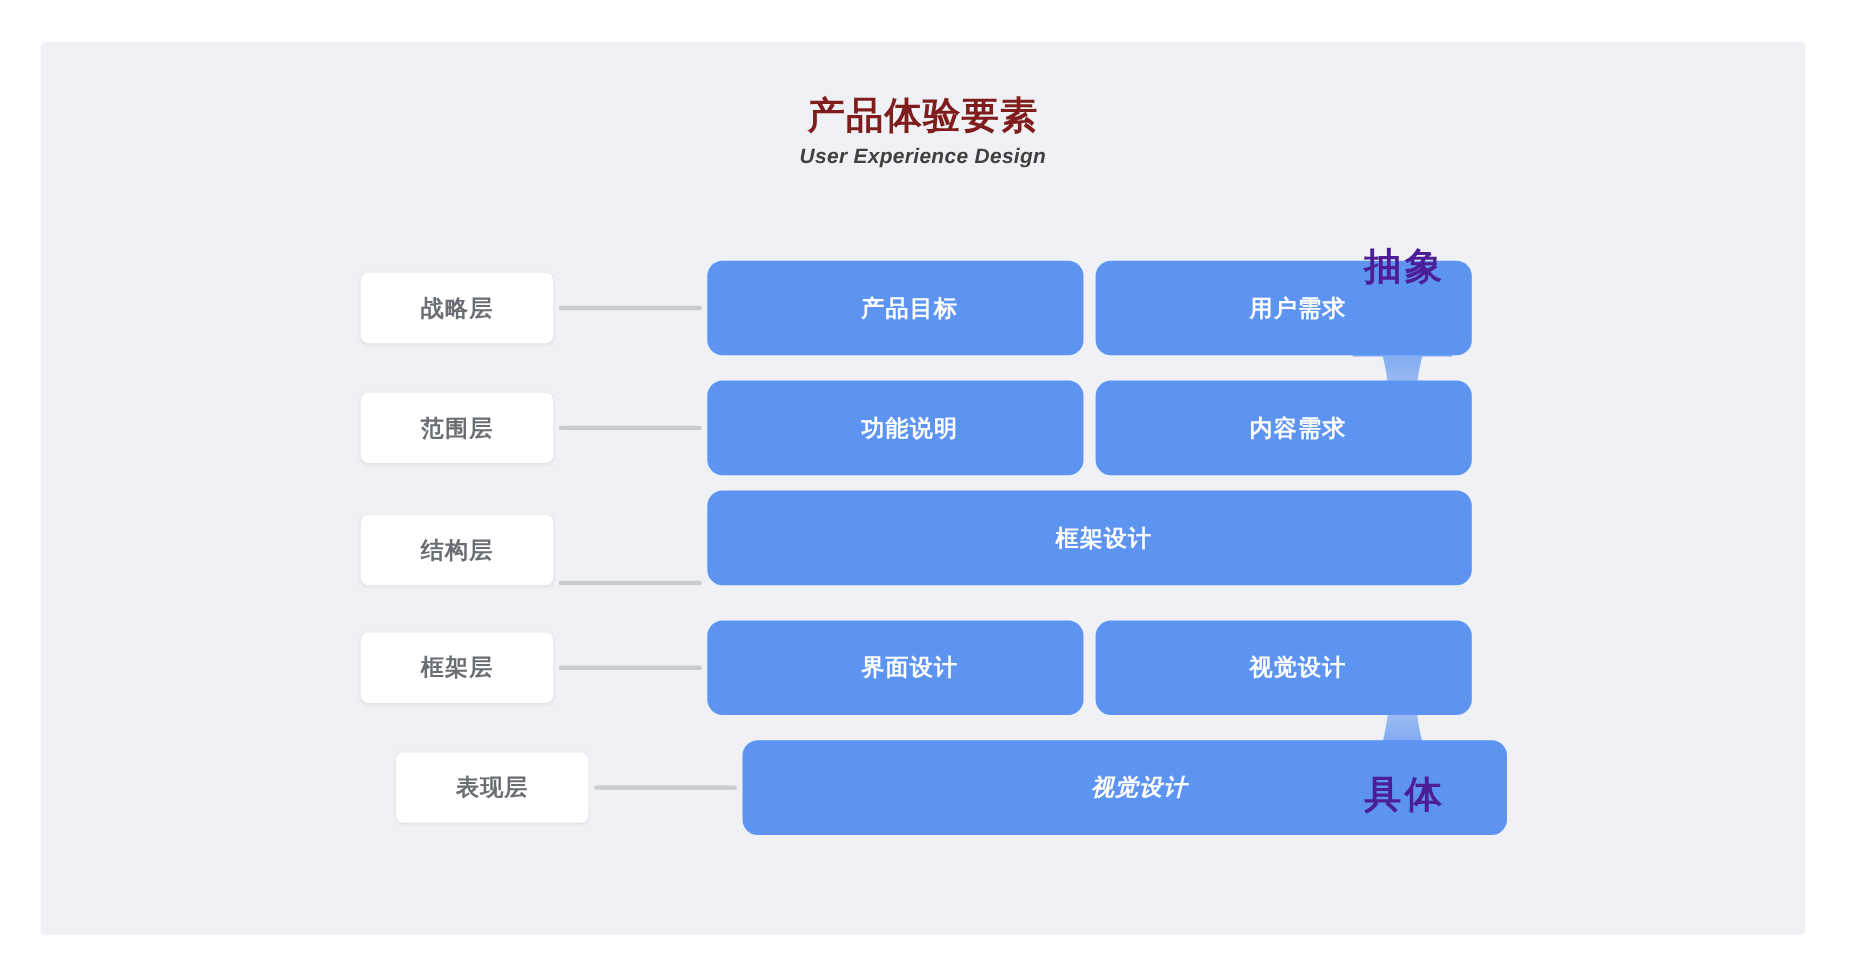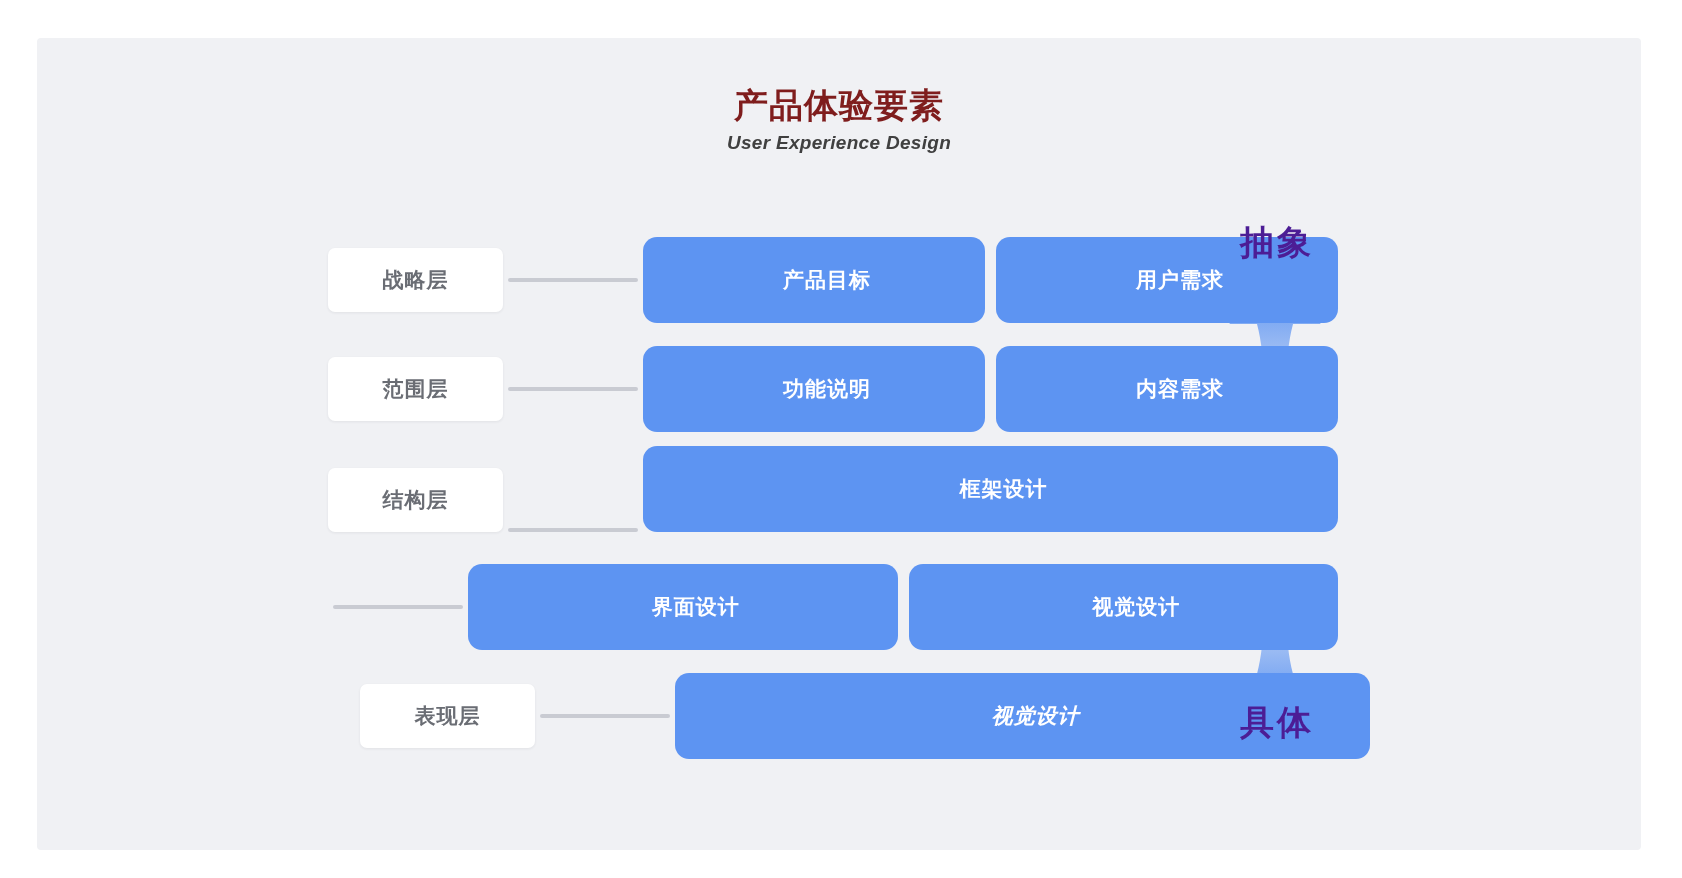--- a/index.html
+++ b/index.html
@@ -186,20 +186,21 @@
 
       <div class="row r2">
         <div class="layer-label">结构层</div>
         <div class="connector"></div>
         <div class="boxes">
           <div class="box">框架设计</div>
         </div>
       </div>
 
       <div class="row r3">
+        <div class="layer-label">框架层</div>
         <div class="connector"></div>
         <div class="boxes">
           <div class="box">界面设计</div>
           <div class="box">视觉设计</div>
         </div>
       </div>
 
       <div class="row r4">
         <div class="layer-label">表现层</div>
         <div class="connector"></div>

